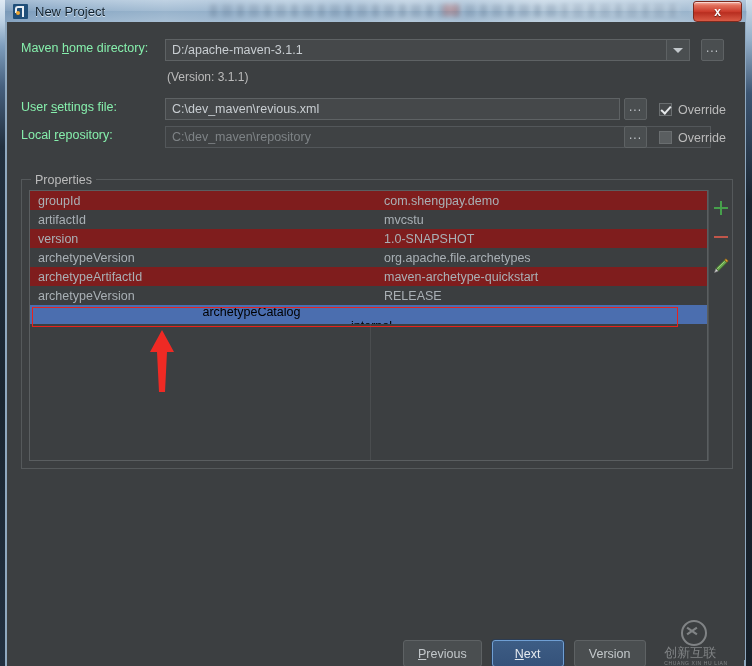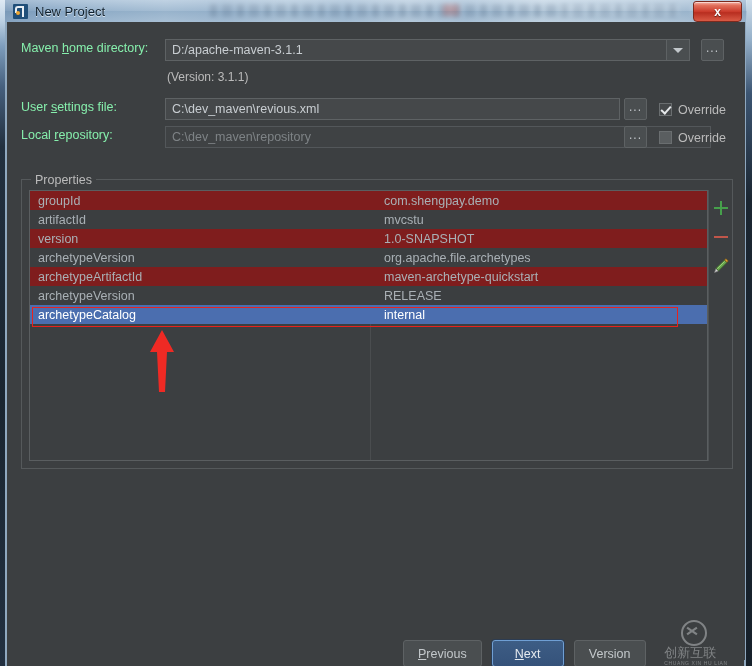--- a/index.html
+++ b/index.html
@@ -284,21 +284,22 @@
     display: flex;
     align-items: center;
     font-size: 12.5px;
     color: #a9b0b5;
     box-sizing: border-box;
   }
   .trow.odd  { background: #7f1d1d; }
   .trow.even { background: #3b3e40; }
   .trow.selected {
     background: #4b6eaf;
-    color: #ffffff;
+    color: #000000;
+    flex-direction: column;
   }
   .tcell-key {
     width: 340px;
     padding-left: 8px;
     overflow: hidden;
     white-space: nowrap;
   }
   .tcell-val {
     flex: 1;
     padding-left: 6px;

